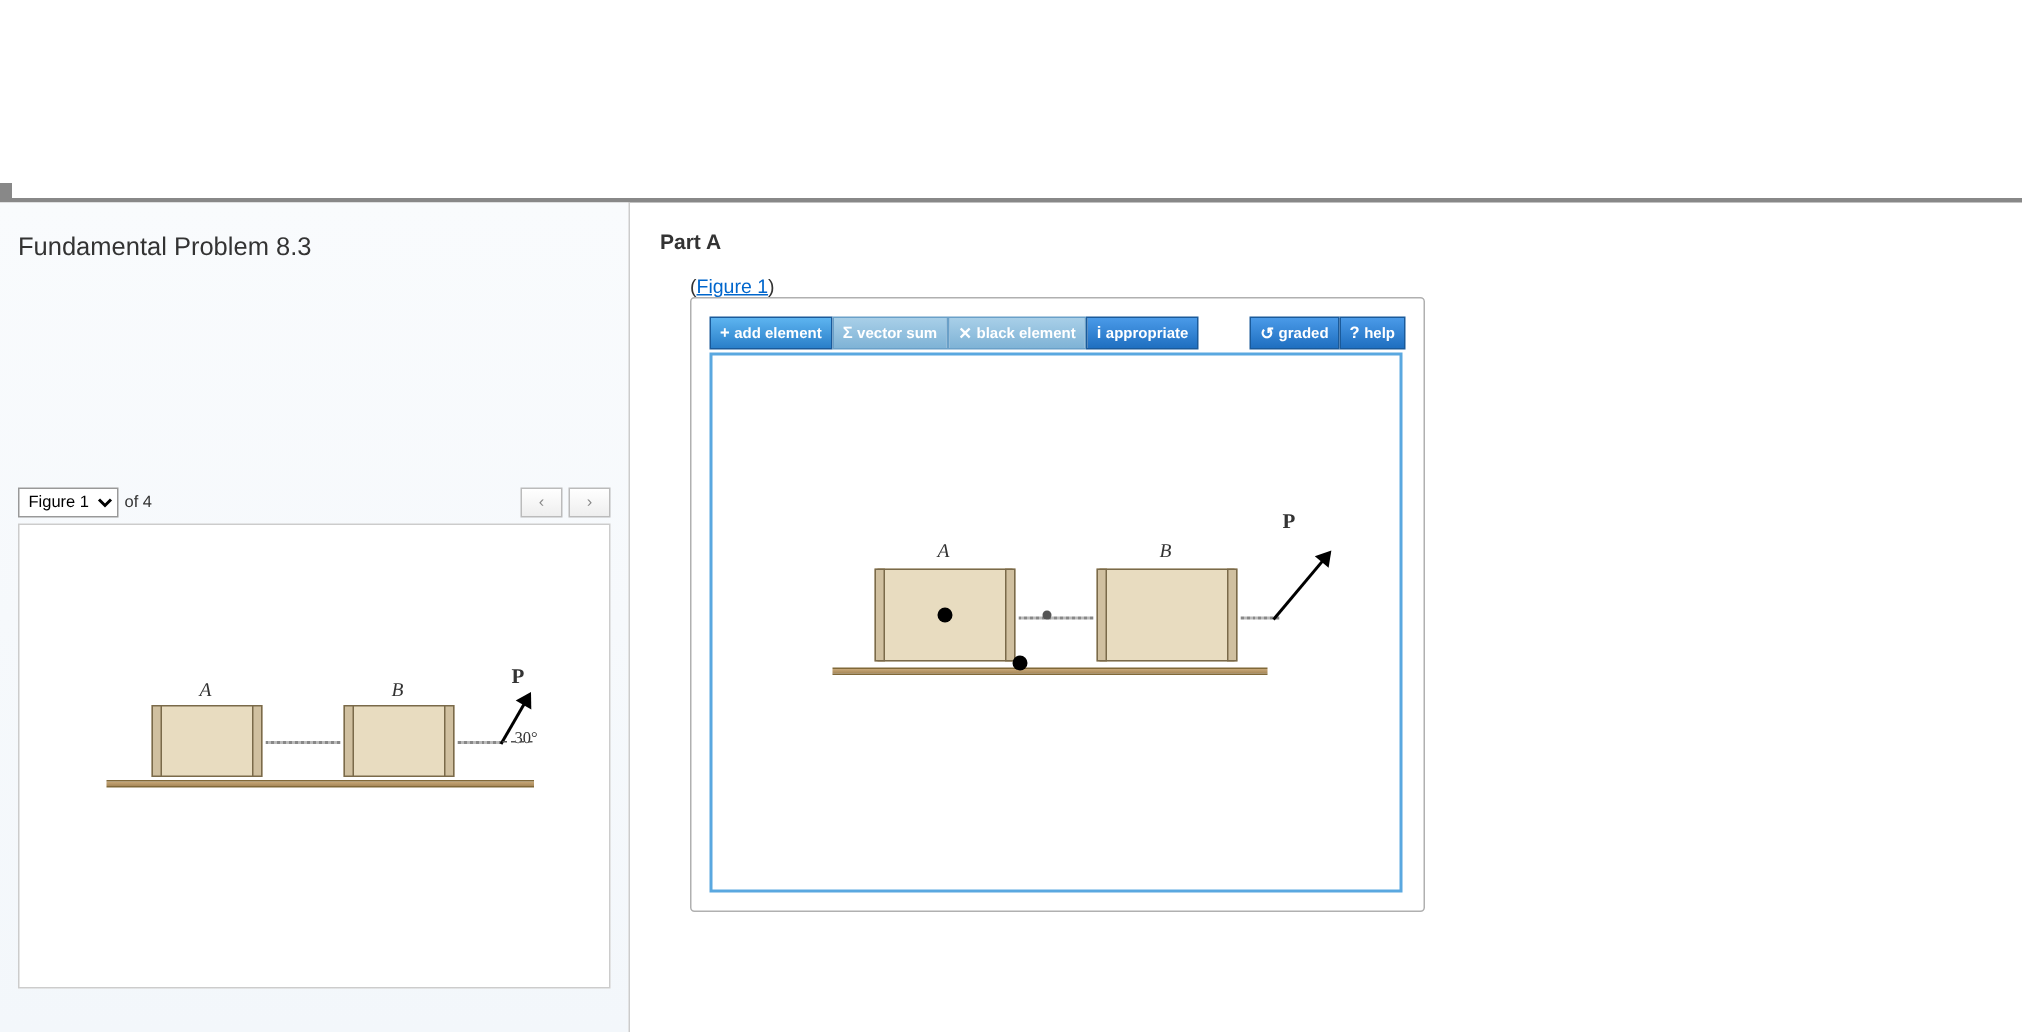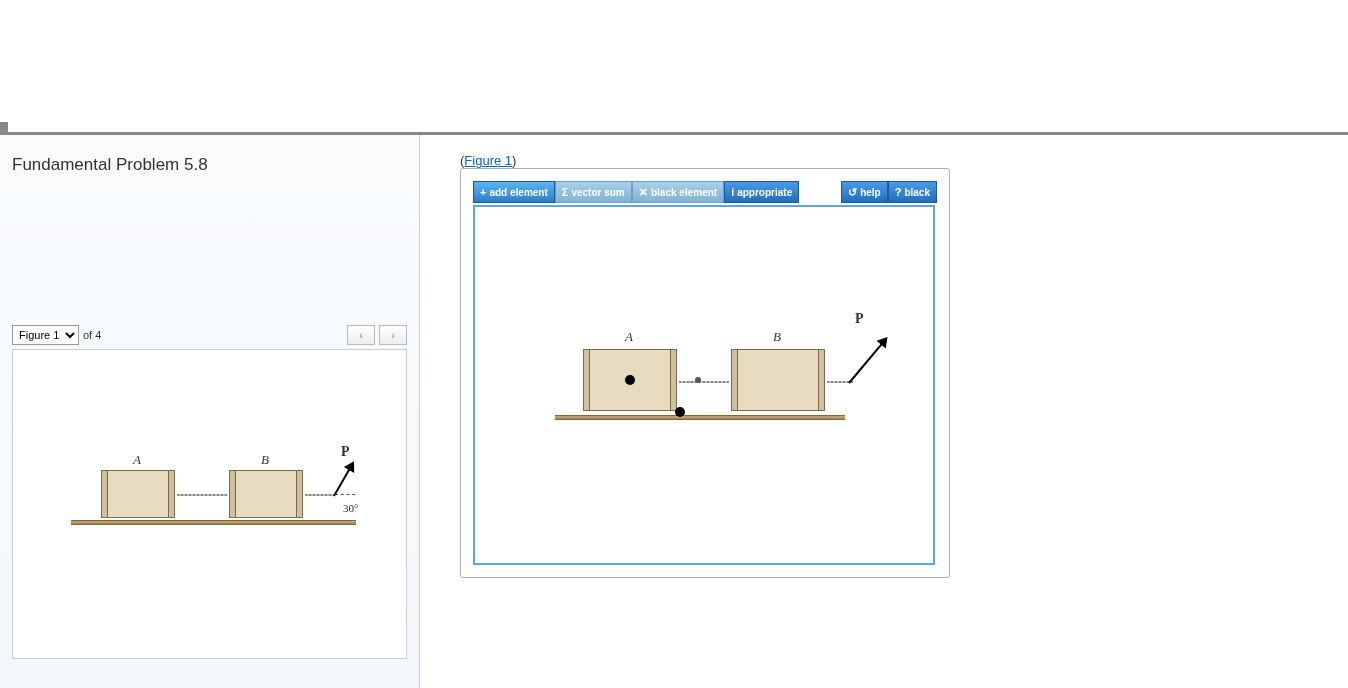--- a/index.html
+++ b/index.html
@@ -55,21 +55,21 @@
   .mini-dot { position:absolute; width:6px; height:6px; background:#555; border-radius:50%; }
 </style>
 </head>
 <body>
 
 <div class="top-gap"></div>
 
 <div class="main-wrap">
 
   <div class="left-panel">
-    <div class="problem-title">Fundamental Problem 5.8</div>
+    <div class="problem-title">Fundamental Problem 8.3</div>
 
     <div class="fig-bar">
       <select class="fig-select">
         <option>Figure 1</option>
       </select>
       <span class="fig-of">of 4</span>
       <div class="fig-nav-spacer"></div>
       <button class="nav-btn">‹</button>
       <button class="nav-btn">›</button>
     </div>
@@ -78,27 +78,28 @@
       <div class="scene" style="left:50px; top:100px; width:300px; height:120px;">
         <div class="ground" style="left:8px; top:70px; width:285px;"></div>
         <div class="crate" style="left:40px; top:20px; width:70px; height:48px;"></div>
         <div class="crate-lbl" style="left:70px; top:2px;">A</div>
         <div class="rope" style="left:114px; top:44px; width:50px;"></div>
         <div class="crate" style="left:168px; top:20px; width:70px; height:48px;"></div>
         <div class="crate-lbl" style="left:198px; top:2px;">B</div>
         <div class="rope" style="left:242px; top:44px; width:30px;"></div>
         <div class="pvec" style="left:270px; top:8px; height:38px; transform:rotate(30deg);"></div>
         <div class="p-lbl" style="left:278px; top:-6px;">P</div>
-        <div class="angle-lbl" style="left:280px; top:52px;">30°</div>
+        <div class="angle-lbl" style="left:280px; top:36px;">30°</div>
         <div style="position:absolute; left:272px; top:44px; width:20px; height:1px; border-top:1px dashed #555;"></div>
       </div>
     </div>
   </div>
 
   <div class="right-panel">
+    <div class="part-title">Part A</div>
     <div class="instruction-block">
       <div>(<span class="fig-link">Figure 1</span>)</div>
     </div>
 
     <div class="tool-container">
       <div class="toolbar">
         <div class="tb-btn add">
             <span class="tb-icon">+</span>
             <span>add element</span>
           </div>
@@ -110,25 +111,25 @@
             <span class="tb-icon">✕</span>
             <span>black element</span>
           </div>
         <div class="tb-btn">
             <span class="tb-icon">i</span>
             <span>appropriate</span>
           </div>
         <div class="tb-spacer"></div>
         <div class="tb-btn">
             <span class="tb-icon">↺</span>
-            <span>help</span>
+            <span>graded</span>
           </div>
         <div class="tb-btn">
             <span class="tb-icon">?</span>
-            <span>black</span>
+            <span>help</span>
           </div>
       </div>
       <div class="canvas-area">
         <div class="scene" style="left:70px; top:120px; width:360px; height:140px;">
           <div class="ground" style="left:10px; top:88px; width:290px;"></div>
           <div class="crate" style="left:40px; top:22px; width:90px; height:62px;"></div>
           <div class="crate-lbl" style="left:80px; top:2px;">A</div>
           <div class="dot" style="left:80px; top:48px;"></div>
           <div class="rope" style="left:134px; top:54px; width:50px;"></div>
           <div class="dot" style="left:130px; top:80px;"></div>

